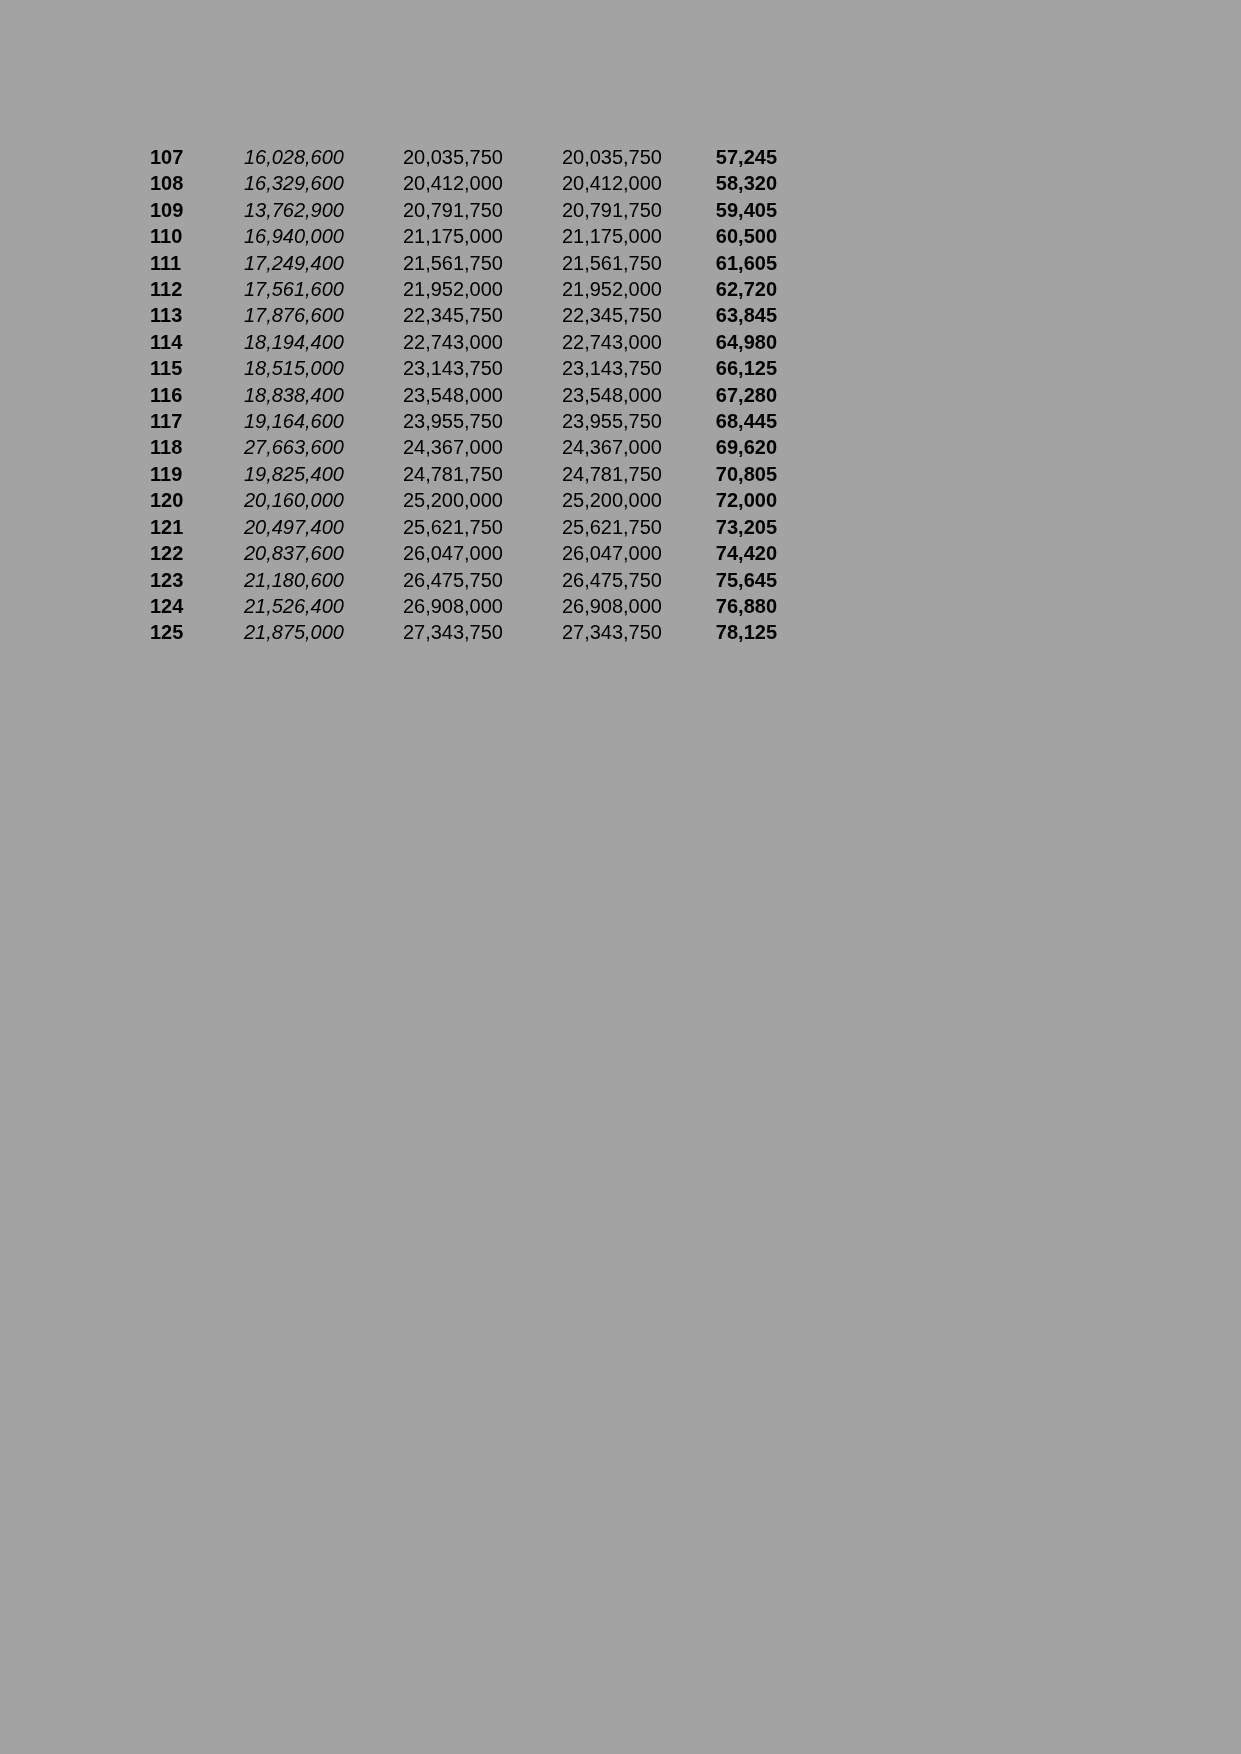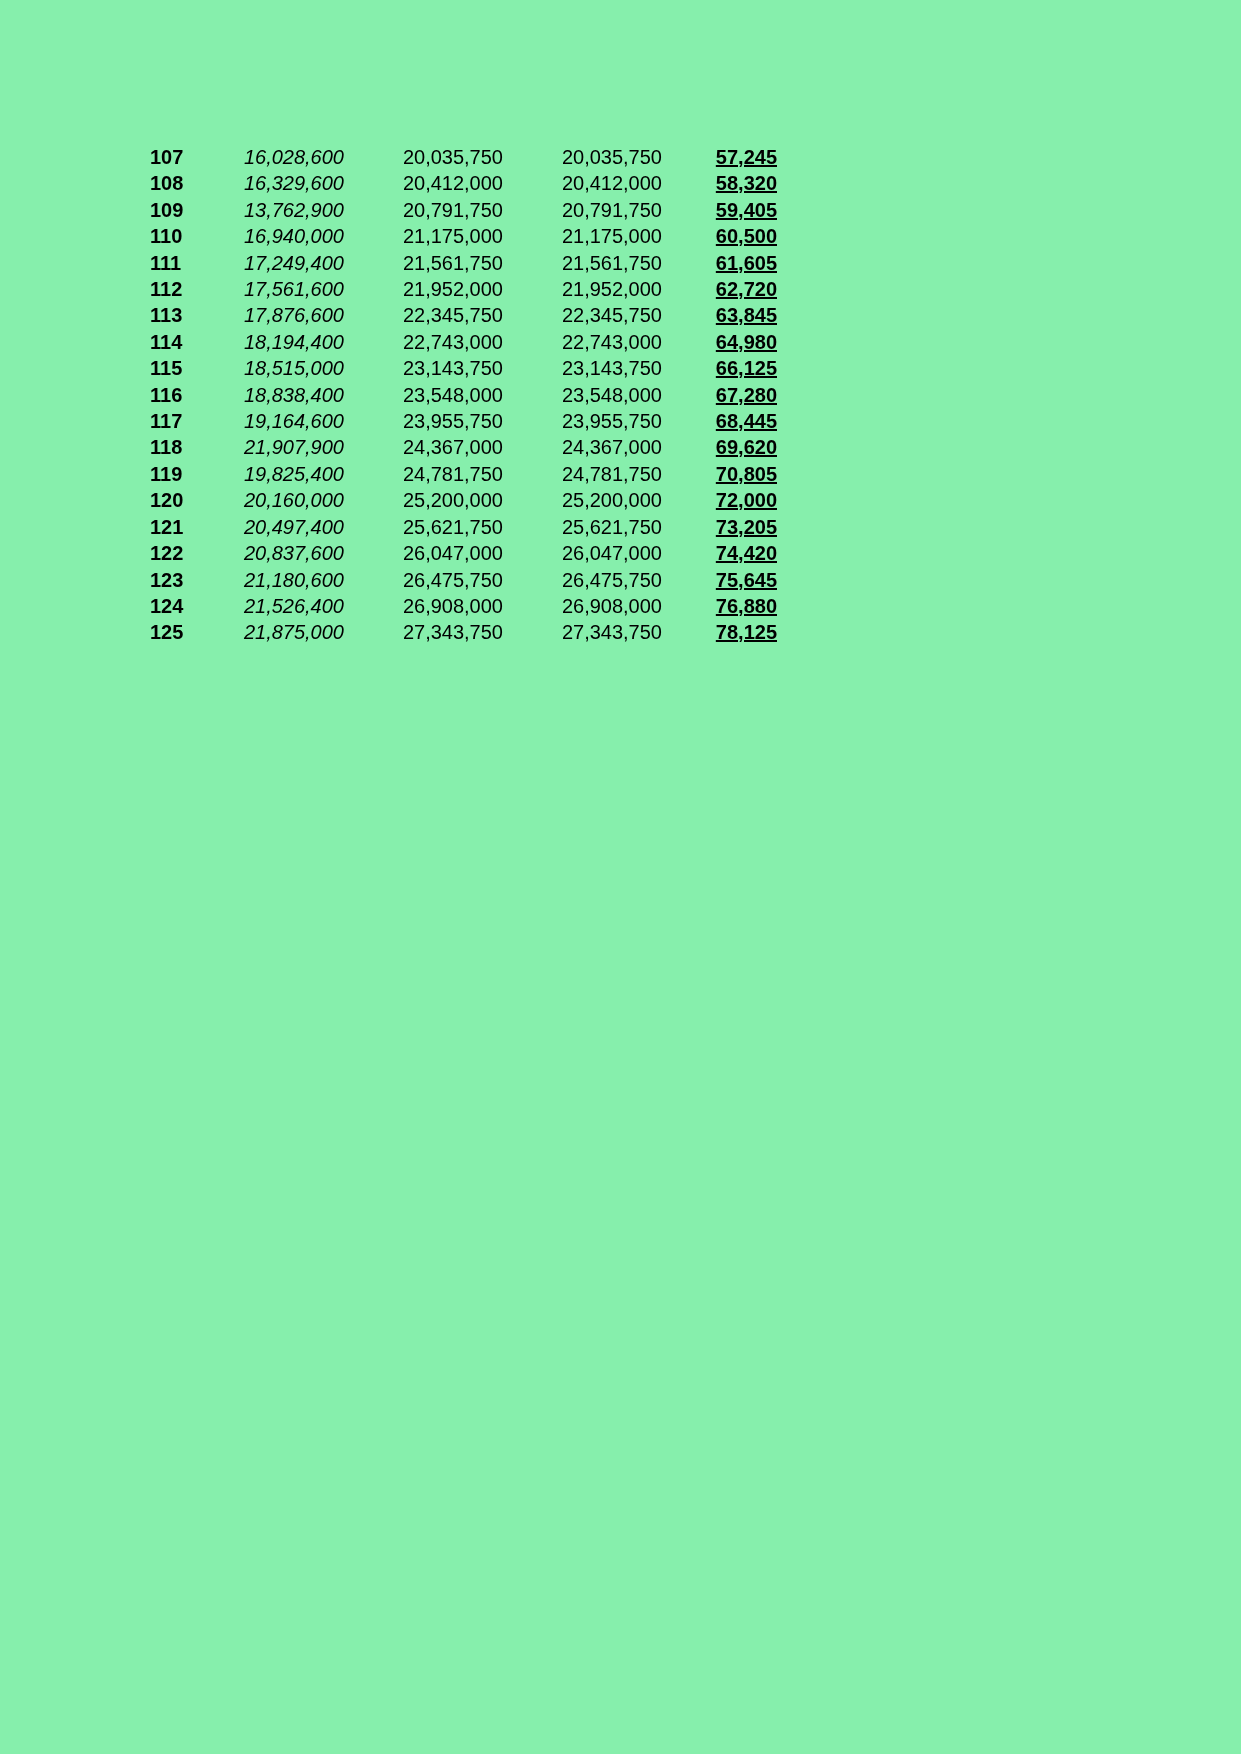--- a/index.html
+++ b/index.html
@@ -14,21 +14,21 @@
       overflow: hidden;
       font-family: "Liberation Sans", sans-serif;
       color: #000000;
     }
     .page {
       position: absolute;
       left: 0;
       top: 0;
       width: 1241px;
       height: 1754px;
-      background: #86efac;
+      background: #a3a3a3;
     }
     .data-table {
       position: absolute;
       left: 150px;
       top: 144px;
       border-collapse: collapse;
       font-size: 20px;
       line-height: 26.4px;
     }
     .data-table td {
@@ -52,21 +52,20 @@
       text-align: right;
     }
     .col-c {
       width: 159px;
       text-align: right;
     }
     .col-d {
       width: 115px;
       text-align: right;
       font-weight: bold;
-      text-decoration: underline;
     }
   </style>
 </head>
 <body>
 
 <div class="page">
   <table class="data-table">
     <tbody id="table-body">
       <tr>
         <td class="col-id">107</td>
@@ -140,21 +139,21 @@
       </tr>
       <tr>
         <td class="col-id">117</td>
         <td class="col-a">19,164,600</td>
         <td class="col-b">23,955,750</td>
         <td class="col-c">23,955,750</td>
         <td class="col-d">68,445</td>
       </tr>
       <tr>
         <td class="col-id">118</td>
-        <td class="col-a">21,907,900</td>
+        <td class="col-a">27,663,600</td>
         <td class="col-b">24,367,000</td>
         <td class="col-c">24,367,000</td>
         <td class="col-d">69,620</td>
       </tr>
       <tr>
         <td class="col-id">119</td>
         <td class="col-a">19,825,400</td>
         <td class="col-b">24,781,750</td>
         <td class="col-c">24,781,750</td>
         <td class="col-d">70,805</td>

